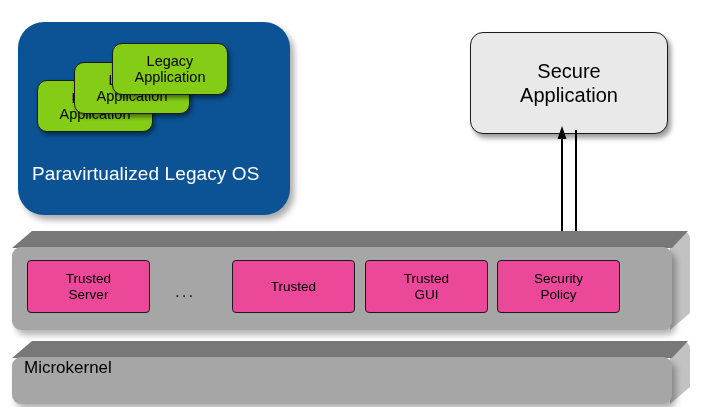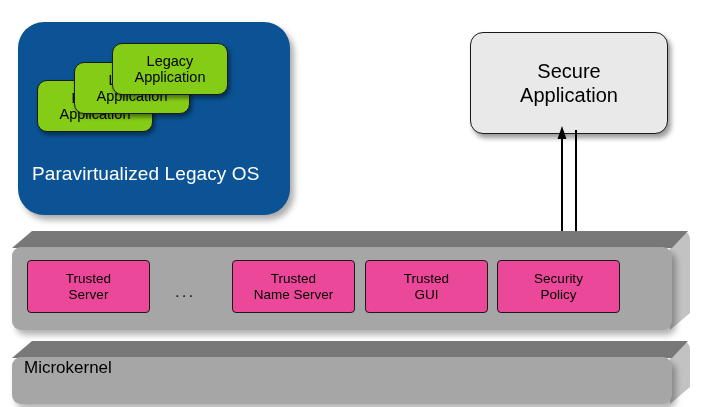--- a/index.html
+++ b/index.html
@@ -204,21 +204,20 @@
       <span>Trusted</span><br>
       <span>Server</span>
     </span>
   </div>
 
   <div class="ellipsis">...</div>
 
   <div class="svc s1">
     <span>
       <span>Trusted</span><br>
-      <span>Name Server</span>
     </span>
   </div>
 
   <div class="svc s2">
     <span>
       <span>Trusted</span><br>
       <span>GUI</span>
     </span>
   </div>
 

